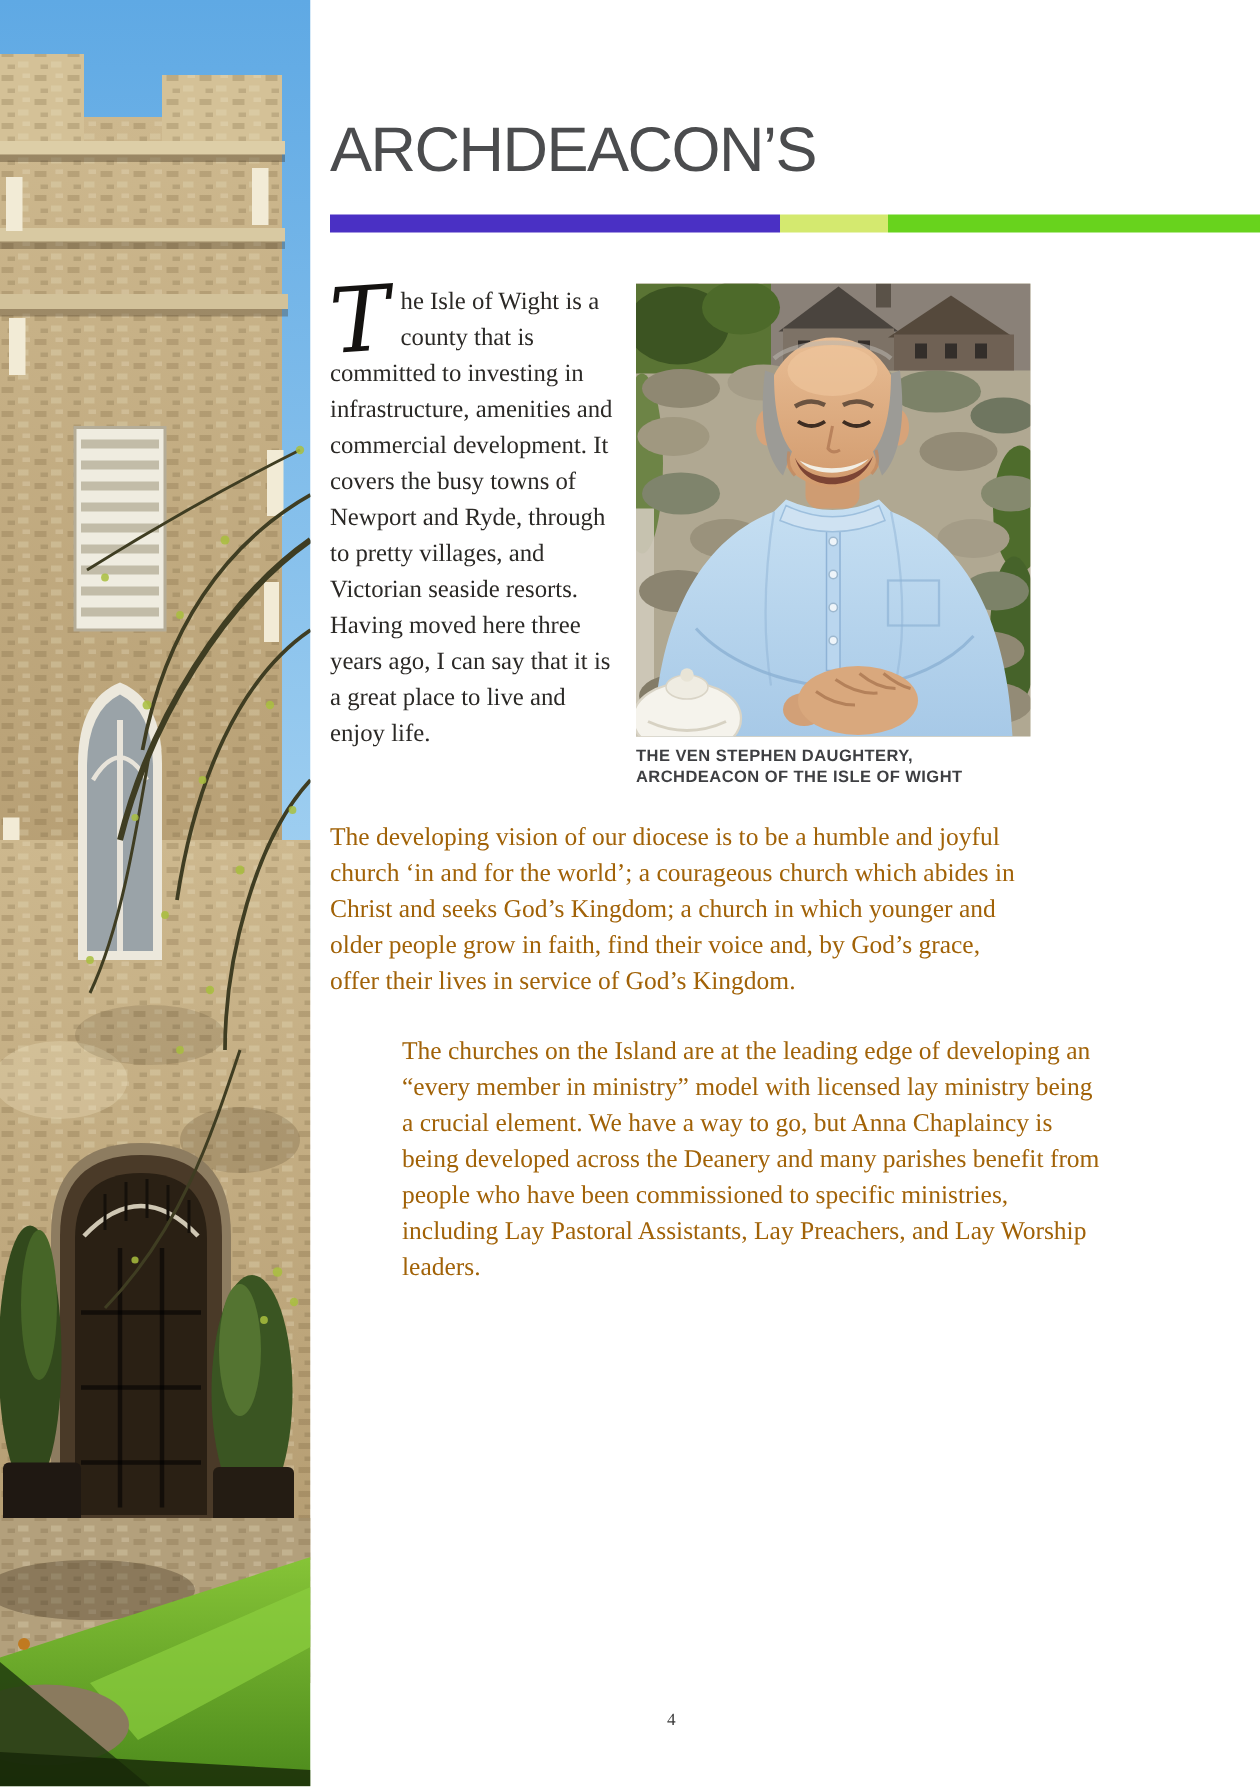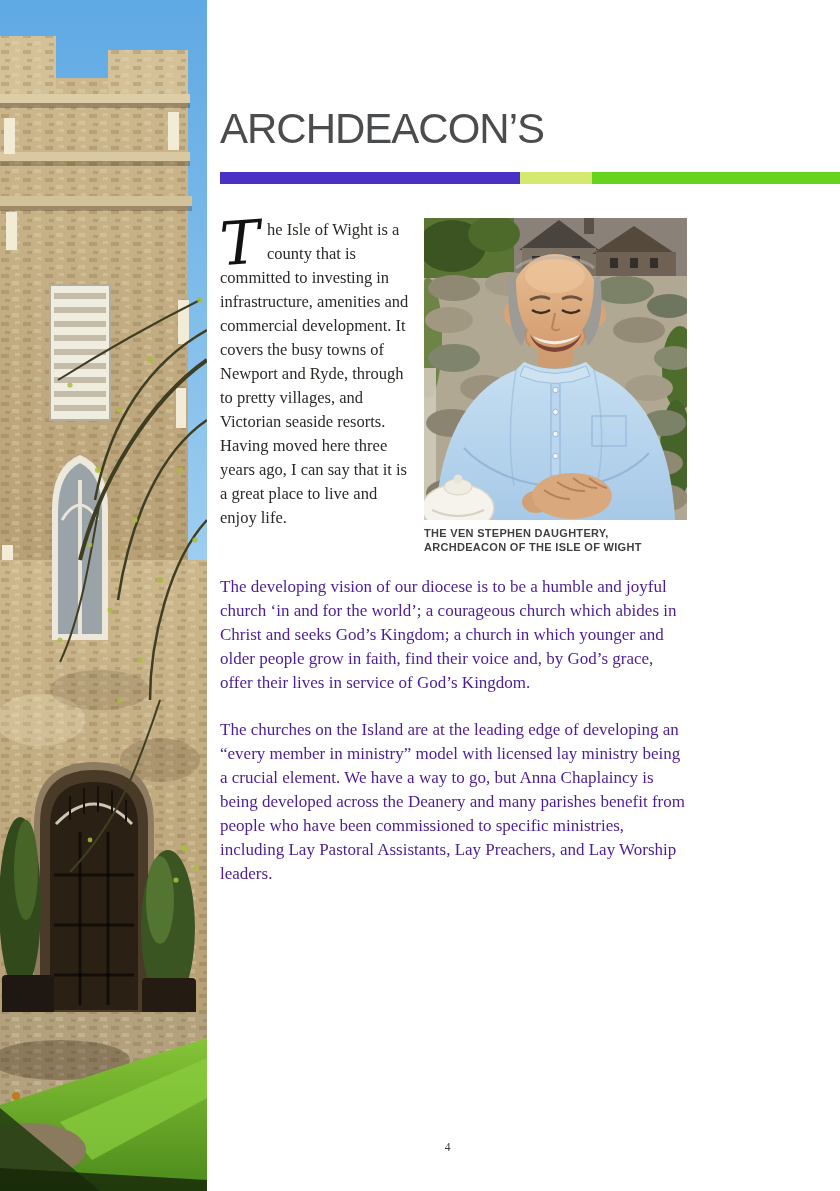--- a/index.html
+++ b/index.html
@@ -7,21 +7,21 @@
        font-family:"Liberation Serif",serif;-webkit-font-smoothing:antialiased;}
   .page{position:absolute;inset:0;background:#ffffff;}
 
   
   .left-photo{position:absolute;left:0;top:0;width:207px;height:1191px;overflow:hidden;}
   .left-photo svg{display:block;}
 
   
   .content{position:absolute;left:220px;top:0;width:620px;height:1191px;}
 
-  .page-title{margin:0;padding-top:108px;
+  .page-title{margin:0;padding-top:79px;
     font-family:"Liberation Sans",sans-serif;font-weight:300;
     font-size:42px;line-height:41px;letter-spacing:-1px;color:#4b4c4e;}
 
   .divider-bar{margin-top:23px;height:12px;width:620px;display:flex;}
   .divider-bar .seg{height:100%;}
   .seg-purple{width:300px;}
   .seg-lime{width:72px;}
   .seg-green{flex:1;}
 
   .intro-row{margin-top:34px;display:flex;gap:14px;}
@@ -29,23 +29,23 @@
   .dropcap{float:left;font-family:"DejaVu Serif",serif;font-style:italic;
     font-size:60px;line-height:46px;margin:2px 7px 0 0;color:#141210;
     transform:rotate(-4deg);}
 
   figure.portrait-fig{margin:0;width:309px;}
   .portrait{width:263px;height:302px;overflow:hidden;background:#b9b29b;}
   .portrait svg{display:block;}
   figcaption{margin-top:7px;font-family:"Liberation Sans",sans-serif;
     font-weight:700;font-size:11px;line-height:13.5px;letter-spacing:.3px;color:#3e3f42;}
 
-  .body-para{width:468px;margin:0;font-size:17px;line-height:24px;color:#4c1d95;}
+  .body-para{width:468px;margin:0;font-size:17px;line-height:24px;color:#a16207;}
   .para-2{margin-top:21px;}
-  .para-3{margin-top:23px;}
+  .para-3{margin-top:23px;margin-left:48px;}
 
   .page-number{position:absolute;left:0;top:1141px;width:455px;text-align:center;
     font-size:11.5px;color:#3a3a3a;}
 </style>
 </head>
 <body>
 
 <div class="page">
 
   <div class="left-photo">

